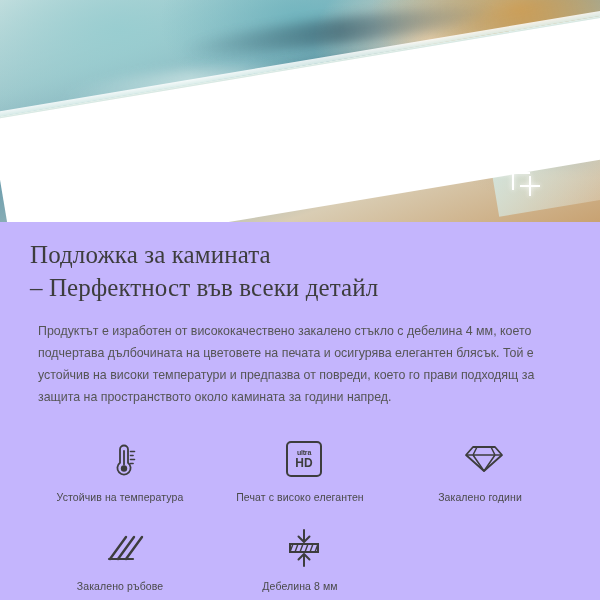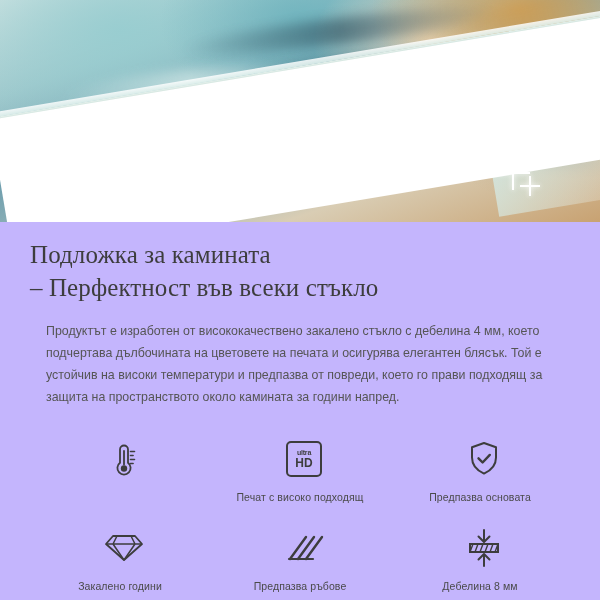--- a/index.html
+++ b/index.html
@@ -128,21 +128,21 @@
     padding-top: 16px;
     font-family: "Liberation Serif", serif;
     font-size: 25px;
     line-height: 33px;
     color: #3d3d3d;
     font-weight: 400;
     letter-spacing: 0.1px;
   }
   .headline .line2 { display: block; }
   .paragraph {
-    margin: 16px 0 0 16px;
+    margin: 16px 0 0 8px;
     font-family: "Liberation Sans", sans-serif;
     font-size: 12.4px;
     line-height: 22px;
     color: #555555;
     max-width: 545px;
   }
 
   
   .features {
     margin-top: 22px;
@@ -201,78 +201,70 @@
     <div class="glass-edge"></div>
     <div class="glass-edge-thin"></div>
     <div class="glass-wedge"></div>
     <div class="sparkle sp1"></div>
     <div class="sparkle sp2"></div>
   </div>
 
   <div class="content">
     <h1 class="headline">
       <span>Подложка за камината</span>
-      <span class="line2">– Перфектност във всеки стъкло</span>
+      <span class="line2">– Перфектност във всеки детайл</span>
     </h1>
 
     <p class="paragraph">Продуктът е изработен от висококачествено закалено стъкло с дебелина 4 мм, което подчертава дълбочината на цветовете на печата и осигурява елегантен блясък. Той е устойчив на високи температури и предпазва от повреди, което го прави подходящ за защита на пространството около камината за години напред.</p>
 
     <div class="features">
 
       <div class="feature">
         <div class="feature-icon">
           <svg width="38" height="40" viewBox="0 0 38 40" fill="none" xmlns="http://www.w3.org/2000/svg">
             <path d="M19 6.5c-2.2 0-4 1.8-4 4v13.2a6.6 6.6 0 1 0 8 0V10.5c0-2.2-1.8-4-4-4z" stroke="#3d3d3d" stroke-width="1.8"></path>
             <path d="M19 12v13.5" stroke="#3d3d3d" stroke-width="1.8" stroke-linecap="round"></path>
             <circle cx="19" cy="29.5" r="3.2" fill="#3d3d3d"></circle>
             <path d="M25.5 12.5h4M25.5 16.5h2.6M25.5 20.5h4M25.5 24.5h2.6" stroke="#3d3d3d" stroke-width="1.6" stroke-linecap="round"></path>
           </svg>
         </div>
+        <div class="feature-label">Устойчив на температура</div>
       </div>
 
       <div class="feature">
         <div class="feature-icon">
           <div class="ultrahd">
             <span class="u1">ultra</span>
             <span class="u2">HD</span>
           </div>
         </div>
-        <div class="feature-label">Печат с високо подходящ</div>
-      </div>
-
-      <div class="feature">
-        <div class="feature-icon">
-          <svg width="38" height="42" viewBox="0 0 38 42" fill="none" xmlns="http://www.w3.org/2000/svg">
-            <path d="M19 5l12 4.2v10.3c0 7.6-5 13-12 16.1-7-3.1-12-8.5-12-16.1V9.2L19 5z" stroke="#3d3d3d" stroke-width="2" stroke-linejoin="round"></path>
-            <path d="M13.5 20.3l4.1 4.2 7.2-7.6" stroke="#3d3d3d" stroke-width="2.4" stroke-linecap="round" stroke-linejoin="round"></path>
-          </svg>
-        </div>
-        <div class="feature-label">Предпазва основата</div>
-      </div>
+        <div class="feature-label">Печат с високо елегантен</div>
+      </div>
+
 
       <div class="feature">
         <div class="feature-icon">
           <svg width="42" height="36" viewBox="0 0 42 36" fill="none" xmlns="http://www.w3.org/2000/svg">
             <path d="M10 6h22l7 8-18 16L3 14l7-8z" stroke="#3d3d3d" stroke-width="1.8" stroke-linejoin="round"></path>
             <path d="M3 14h36M14 6l-4 8 11 16M28 6l4 8-11 16" stroke="#3d3d3d" stroke-width="1.5" stroke-linejoin="round"></path>
           </svg>
         </div>
         <div class="feature-label">Закалено години</div>
       </div>
 
       <div class="feature">
         <div class="feature-icon">
           <svg width="40" height="34" viewBox="0 0 40 34" fill="none" xmlns="http://www.w3.org/2000/svg">
             <path d="M6 28L22 6" stroke="#3d3d3d" stroke-width="2.4" stroke-linecap="round"></path>
             <path d="M14 28L30 6" stroke="#3d3d3d" stroke-width="2.4" stroke-linecap="round"></path>
             <path d="M22 28L38 6" stroke="#3d3d3d" stroke-width="2.4" stroke-linecap="round"></path>
             <path d="M5 28h24" stroke="#3d3d3d" stroke-width="2.2" stroke-linecap="round"></path>
           </svg>
         </div>
-        <div class="feature-label">Предпазва ръбове</div>
+        <div class="feature-label">Закалено ръбове</div>
       </div>
 
       <div class="feature">
         <div class="feature-icon">
           <svg width="40" height="42" viewBox="0 0 40 42" fill="none" xmlns="http://www.w3.org/2000/svg">
             <path d="M20 3v11" stroke="#3d3d3d" stroke-width="2" stroke-linecap="round"></path>
             <path d="M14.5 9.5L20 15l5.5-5.5" stroke="#3d3d3d" stroke-width="2" stroke-linecap="round" stroke-linejoin="round"></path>
             <rect x="6" y="17" width="28" height="8" stroke="#3d3d3d" stroke-width="2"></rect>
             <path d="M9 17l-3 8M14 17l-3 8M19 17l-3 8M24 17l-3 8M29 17l-3 8M34 17l-3 8" stroke="#3d3d3d" stroke-width="1.4"></path>
             <path d="M20 39V28" stroke="#3d3d3d" stroke-width="2" stroke-linecap="round"></path>

